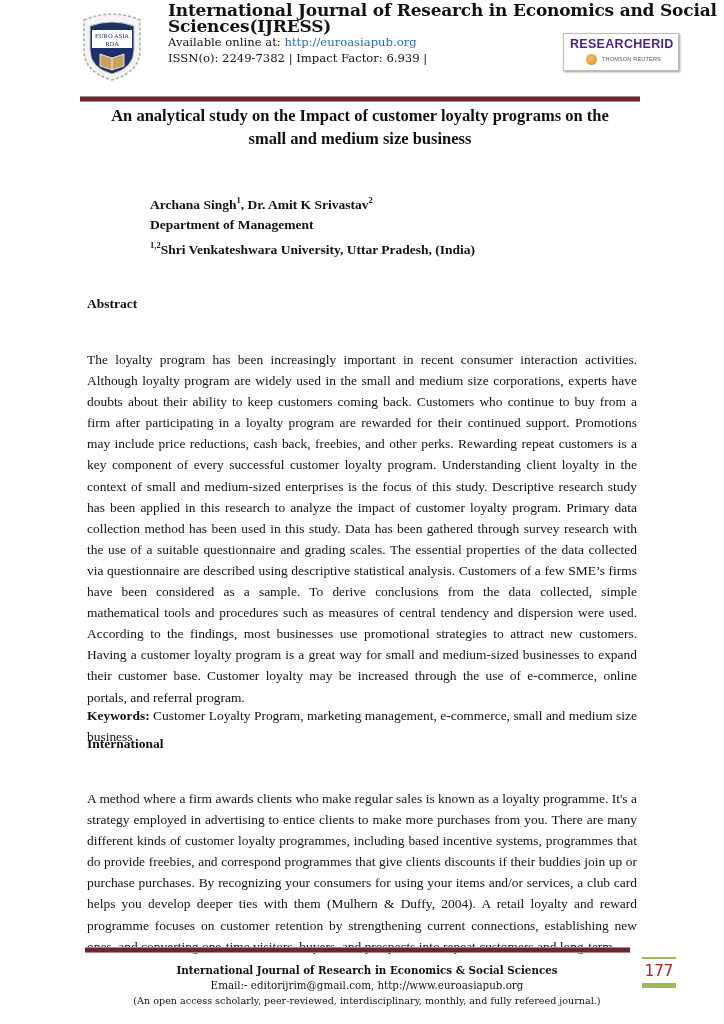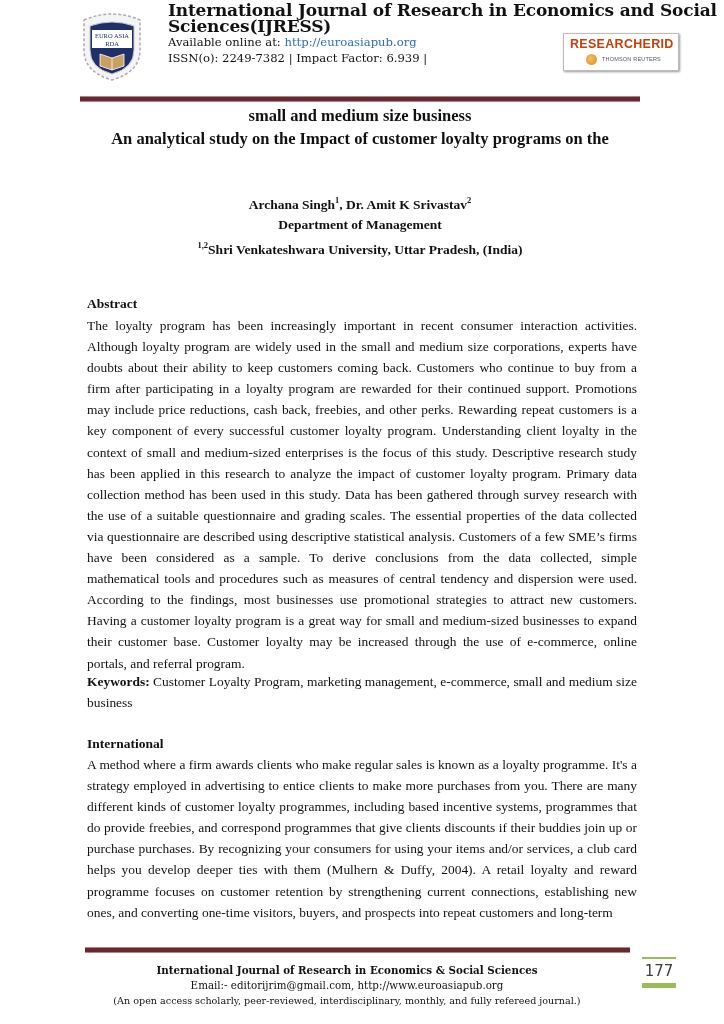--- a/index.html
+++ b/index.html
@@ -3,40 +3,40 @@
 <meta charset="utf-8">
 <style>
   html, body { margin: 0; padding: 0; background: #ffffff; }
   body { width: 724px; height: 1024px; position: relative; overflow: hidden; color: #111; }
 
   .logo { position: absolute; left: 76px; top: 10px; width: 72px; height: 72px; }
   .hdr { position: absolute; left: 168px; top: 2px; font-family: "DejaVu Serif", serif; font-size: 11.6px; line-height: 16px; color: #111; }
   .hdr .jt { font-weight: bold; font-size: 17px; letter-spacing: -0.2px; }
   .hdr a { color: #2a6fb0; text-decoration: none; }
   .rid { position: absolute; left: 563px; top: 33px; width: 114px; height: 36px; border: 1px solid #bbb; box-shadow: 1px 1px 2px #999; background: #fff; }
-  .rid .t1 { position: absolute; left: 6px; top: 3px; font-family: "Liberation Sans", sans-serif; font-weight: bold; font-size: 12.5px; color: #c2410c; letter-spacing: 0.3px; }
+  .rid .t1 { position: absolute; left: 6px; top: 3px; font-family: "Liberation Sans", sans-serif; font-weight: bold; font-size: 12.5px; color: #4c1d95; letter-spacing: 0.3px; }
   .rid .globe { position: absolute; left: 22px; top: 20px; width: 11px; height: 11px; border-radius: 50%; background: radial-gradient(circle at 40% 40%, #f6c060, #d88820); }
   .rid .t2 { position: absolute; left: 38px; top: 22px; font-family: "Liberation Sans", sans-serif; font-size: 5.5px; color: #555; letter-spacing: 0.2px; }
 
   .rule-top { position: absolute; left: 80px; top: 96px; width: 560px; height: 4px; background: #6b2630; border-top: 1px solid #a9888c; border-bottom: 1px solid #a9888c; }
   .rule-bot { position: absolute; left: 85px; top: 947px; width: 545px; height: 4px; background: #6b2630; border-top: 1px solid #a9888c; border-bottom: 1px solid #a9888c; }
 
   .title { position: absolute; left: 90px; top: 104px; width: 540px; text-align: center; font-family: "Liberation Serif", serif; font-weight: bold; font-size: 16.5px; line-height: 23px; }
-  .authors { position: absolute; left: 150px; top: 190px; width: 420px; text-align: center; font-family: "Liberation Serif", serif; font-weight: bold; font-size: 13.5px; line-height: 20px; }
+  .authors { position: absolute; left: 150px; top: 190px; width: 420px; text-align: left; font-family: "Liberation Serif", serif; font-weight: bold; font-size: 13.5px; line-height: 20px; }
   .authors sup { font-size: 8.5px; }
 
-  .body { position: absolute; left: 87px; width: 550px; font-family: "Liberation Serif", serif; font-size: 13.45px; line-height: 21.1px; text-align: justify; }
+  .body { position: absolute; left: 87px; width: 550px; font-family: "Liberation Serif", serif; font-size: 13.45px; line-height: 21.1px; text-align: justify; margin-top: 34px; }
   .h { font-weight: bold; font-size: 13.5px; position: absolute; left: 87px; font-family: "Liberation Serif", serif; margin-top: 13px; }
 
-  .footer { position: absolute; left: 87px; top: 963px; width: 520px; text-align: center; font-family: "DejaVu Serif", serif; font-size: 10.3px; line-height: 15px; }
+  .footer { position: absolute; left: 107px; top: 963px; width: 520px; text-align: center; font-family: "DejaVu Serif", serif; font-size: 10.3px; line-height: 15px; }
   .footer .fb { font-weight: bold; font-size: 10.3px; }
   .footer .fs { font-size: 9.6px; white-space: nowrap; }
   .pg { position: absolute; left: 642px; top: 957px; width: 34px; text-align: center; }
   .pg .bar1 { height: 2px; background: #9bbb59; margin-bottom: 3px; }
-  .pg .num { font-family: "DejaVu Sans", sans-serif; font-size: 15px; line-height: 18px; color: #404040; }
+  .pg .num { font-family: "DejaVu Sans", sans-serif; font-size: 15px; line-height: 18px; color: #b91c1c; }
   .pg .bar2 { height: 5px; background: #9bbb59; margin-top: 3px; }
 </style>
 </head>
 <body>
 
 <svg class="logo" viewBox="0 0 72 72">
   <path d="M8 10 Q36 -2 64 10 L64 40 Q64 62 36 70 Q8 62 8 40 Z" fill="#f4f4f4" stroke="#aaa" stroke-width="1.5" stroke-dasharray="3 2"></path>
   <path d="M14 16 Q36 8 58 16 L58 40 Q58 58 36 64 Q14 58 14 40 Z" fill="#1f2f6b" stroke="#c9c9c9" stroke-width="1"></path>
   <rect x="16" y="20" width="40" height="18" fill="#ffffff"></rect>
   <text x="36" y="28" font-size="6.5" text-anchor="middle" fill="#1f2f6b" font-family="Liberation Serif, serif">EURO ASIA</text>
@@ -53,22 +53,22 @@
 
 <div class="rid">
   <div class="t1">RESEARCHERID</div>
   <div class="globe"></div>
   <div class="t2">THOMSON REUTERS</div>
 </div>
 
 <div class="rule-top"></div>
 
 <div class="title">
+  <div>An analytical study on the Impact of customer loyalty programs on the</div>
   <div>small and medium size business</div>
-  <div>An analytical study on the Impact of customer loyalty programs on the</div>
 </div>
 
 <div class="authors">
   <div><span>Archana Singh</span><sup>1</sup><span>, Dr. Amit K Srivastav</span><sup>2</sup></div>
   <div>Department of Management</div>
   <div><sup>1,2</sup><span>Shri Venkateshwara University, Uttar Pradesh, (India)</span></div>
 </div>
 
 <div class="h" style="top:283px;">Abstract</div>
 <div class="body" style="top:315px;">The loyalty program has been increasingly important in recent consumer interaction activities. Although loyalty program are widely used in the small and medium size corporations, experts have doubts about their ability to keep customers coming back. Customers who continue to buy from a firm after participating in a loyalty program are rewarded for their continued support. Promotions may include price reductions, cash back, freebies, and other perks. Rewarding repeat customers is a key component of every successful customer loyalty program. Understanding client loyalty in the context of small and medium-sized enterprises is the focus of this study. Descriptive research study has been applied in this research to analyze the impact of customer loyalty program. Primary data collection method has been used in this study. Data has been gathered through survey research with the use of a suitable questionnaire and grading scales. The essential properties of the data collected via questionnaire are described using descriptive statistical analysis. Customers of a few SME’s firms have been considered as a sample. To derive conclusions from the data collected, simple mathematical tools and procedures such as measures of central tendency and dispersion were used.  According to the findings, most businesses use promotional strategies to attract new customers. Having a customer loyalty program is a great way for small and medium-sized businesses to expand their customer base. Customer loyalty may be increased through the use of e-commerce, online portals, and referral program.</div>

